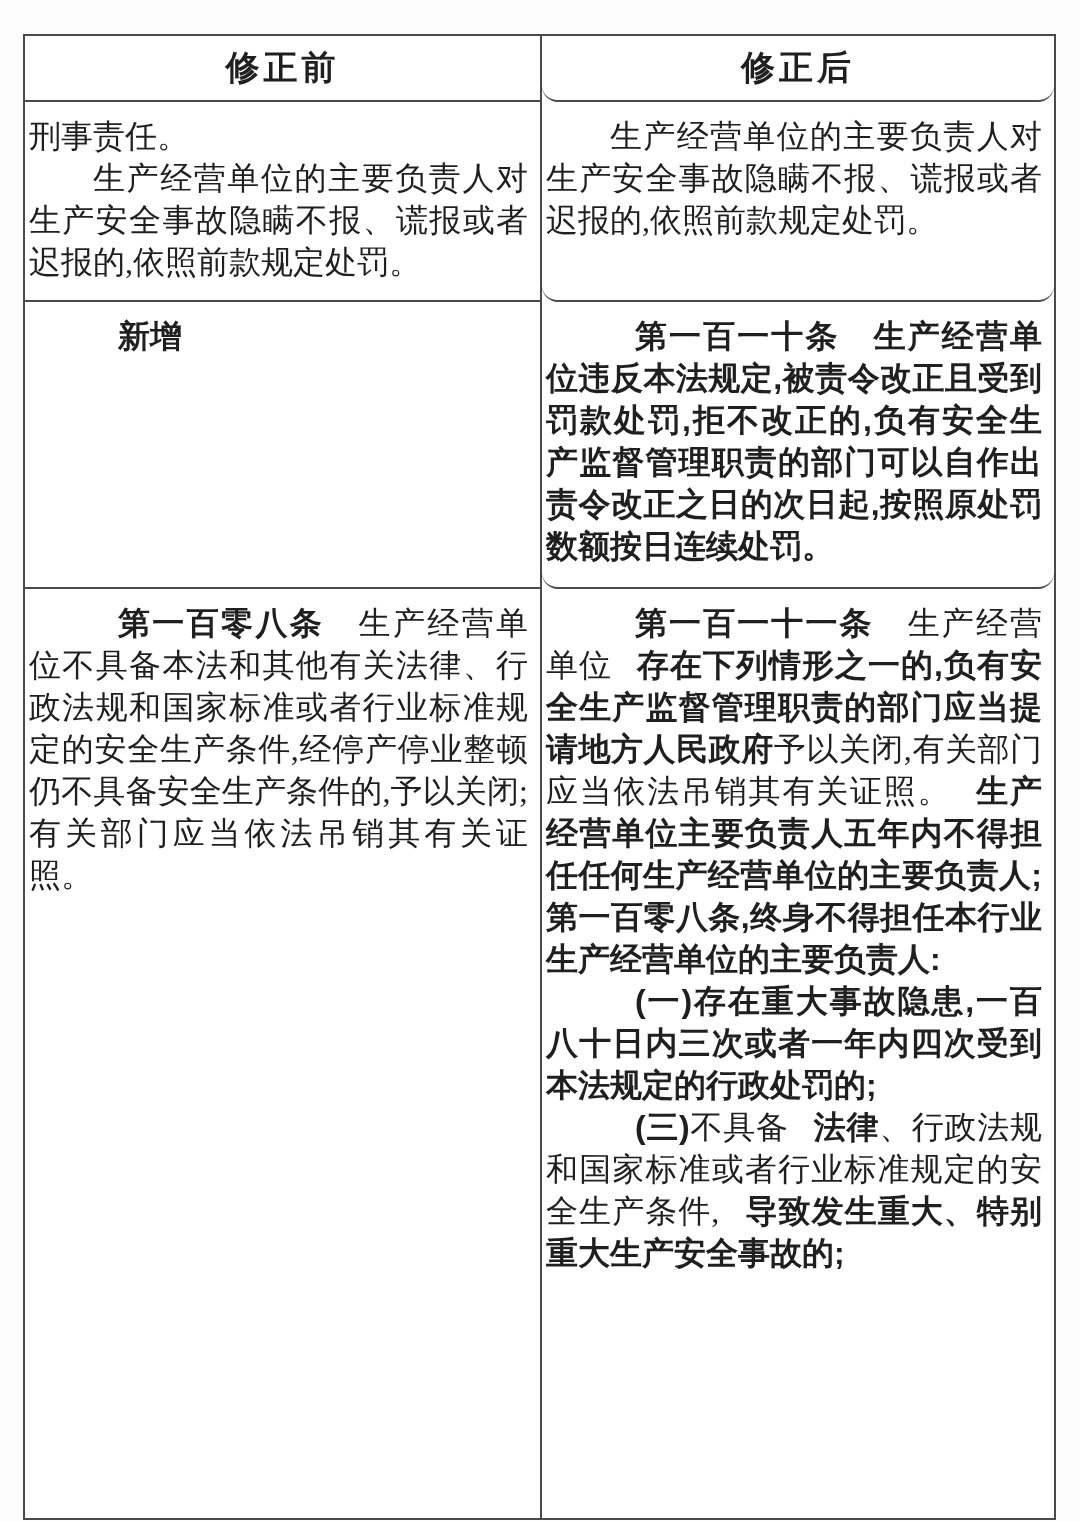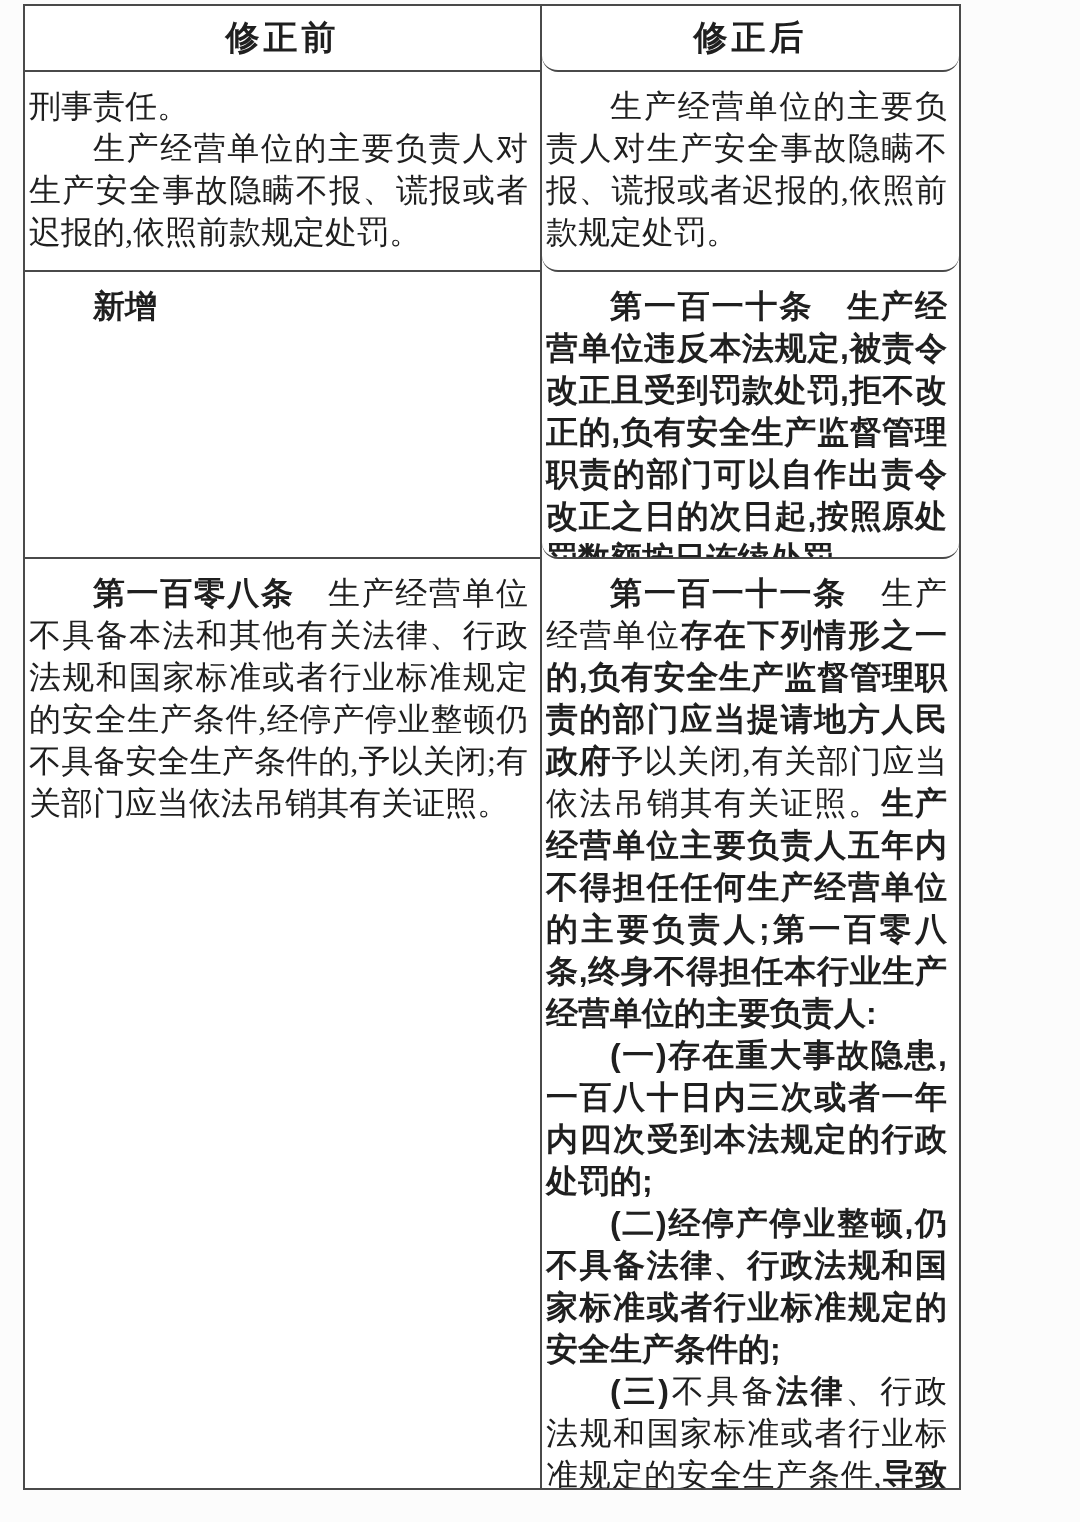--- a/index.html
+++ b/index.html
@@ -11,22 +11,22 @@
   * { margin: 0; padding: 0; box-sizing: border-box; }
   html, body {
     width: 1080px;
     height: 1522px;
     background: var(--page-bg);
     overflow: hidden;
   }
   .doc-table {
     position: absolute;
     left: 23px;
-    top: 4px;
-    width: 938px;
+    top: 34px;
+    width: 1033px;
     height: 1486px;
     background: var(--cell-bg);
     border: 2px solid var(--border-color);
     display: grid;
     grid-template-columns: 517px 1fr;
     grid-template-rows: 66px 200px 287px 1fr;
   }
   .cell {
     border-right: 2px solid var(--border-color);
     border-bottom: 2px solid var(--border-color);
@@ -54,20 +54,21 @@
   }
   .para { margin: 0; }
   .para.indent { text-indent: 2em; }
   .run-regular {
     font-family: "Liberation Serif", "DejaVu Serif", serif;
     font-weight: 400;
   }
   .run-bold {
     font-family: "Liberation Sans", "DejaVu Sans", sans-serif;
     font-weight: 700;
+    margin-left: 25px;
   }
 </style>
 </head>
 <body>
 
 <div class="doc-table">
 
   <div class="cell header-cell">
     <span>修正前</span>
   </div>
@@ -89,16 +90,15 @@
   <div class="cell body-cell last-col">
       <p class="para indent"><span class="run-bold">第一百一十条　生产经营单位违反本法规定,被责令改正且受到罚款处罚,拒不改正的,负有安全生产监督管理职责的部门可以自作出责令改正之日的次日起,按照原处罚数额按日连续处罚。</span></p>
     </div>
 
   <div class="cell body-cell last-row">
       <p class="para indent"><span class="run-bold">第一百零八条</span><span class="run-regular">　生产经营单位不具备本法和其他有关法律、行政法规和国家标准或者行业标准规定的安全生产条件,经停产停业整顿仍不具备安全生产条件的,予以关闭;有关部门应当依法吊销其有关证照。</span></p>
     </div>
   <div class="cell body-cell last-col last-row">
       <p class="para indent"><span class="run-bold">第一百一十一条</span><span class="run-regular">　生产经营单位</span><span class="run-bold">存在下列情形之一的,负有安全生产监督管理职责的部门应当提请地方人民政府</span><span class="run-regular">予以关闭,有关部门应当依法吊销其有关证照。</span><span class="run-bold">生产经营单位主要负责人五年内不得担任任何生产经营单位的主要负责人;第一百零八条,终身不得担任本行业生产经营单位的主要负责人:</span></p>
       <p class="para indent"><span class="run-bold">(一)存在重大事故隐患,一百八十日内三次或者一年内四次受到本法规定的行政处罚的;</span></p>
-      <p class="para indent"><span class="run-bold">(二)经停产停业整顿,仍不具备法律、行政法规和国家标准或者行业标准规定的安全生产条件的;</span></p>
       <p class="para indent"><span class="run-bold">(三)</span><span class="run-regular">不具备</span><span class="run-bold">法律</span><span class="run-regular">、行政法规和国家标准或者行业标准规定的安全生产条件,</span><span class="run-bold">导致发生重大、特别重大生产安全事故的;</span></p>
     </div>
 </div>
 
 </body></html>

